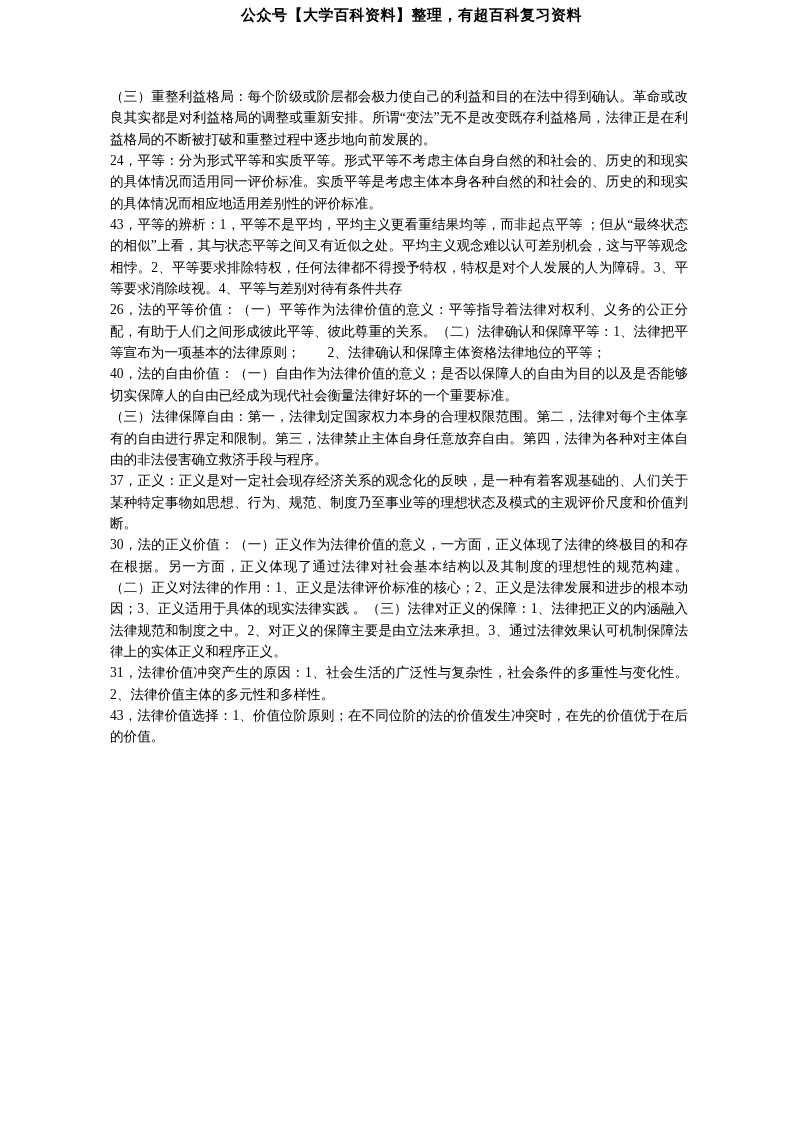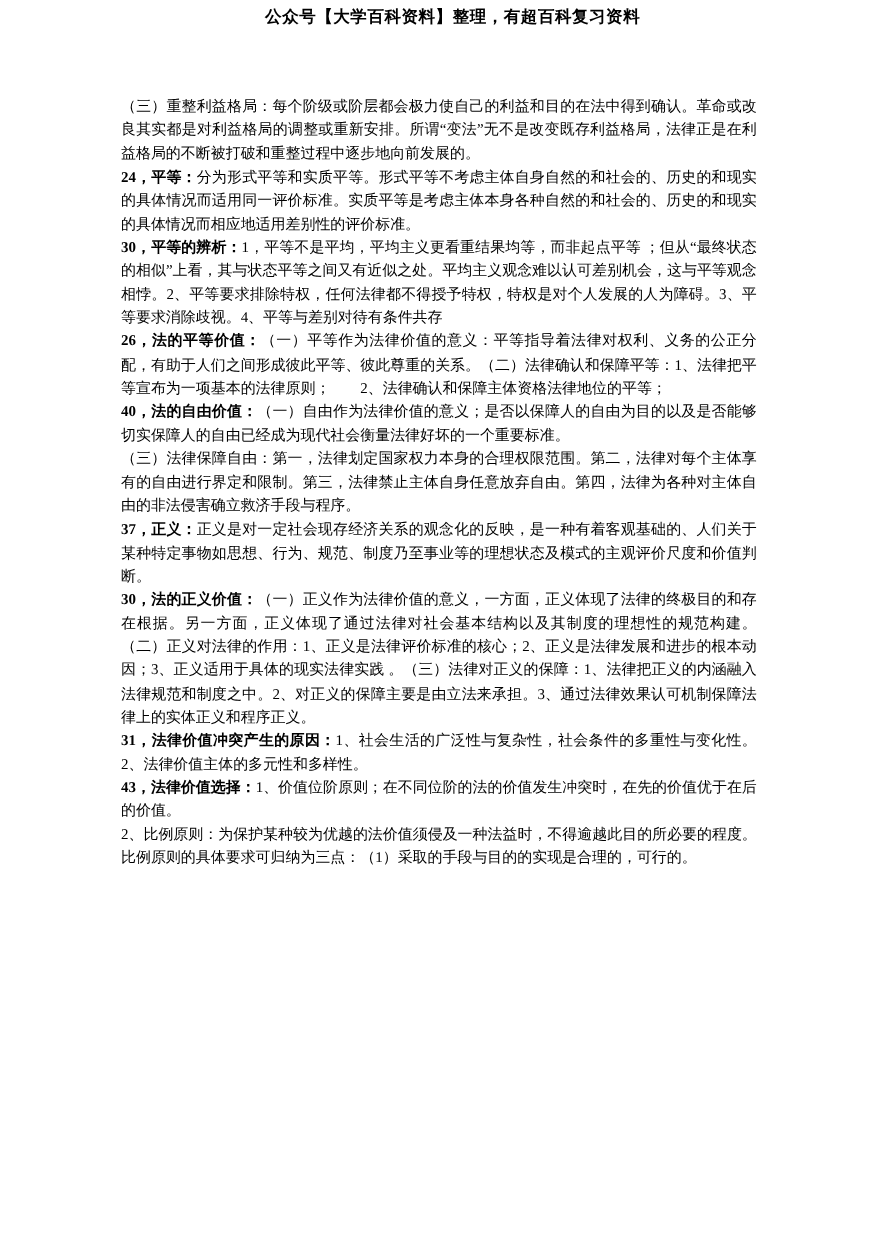--- a/index.html
+++ b/index.html
@@ -35,36 +35,35 @@
     font-size: 13.6px;
     line-height: 21.35px;
     text-align: justify;
     text-justify: inter-ideograph;
   }
   .para {
     margin: 0;
     padding: 0;
   }
   .bold {
-    font-weight: bold;
+    font-weight: normal;
   }
 </style>
 </head>
 <body>
 
 <div class="page">
   <div class="header">
     <span>公众号【大学百科资料】整理，有超百科复习资料</span>
   </div>
   <div class="doc-body" id="doc-body">
       <p class="para"><span class="">（三）重整利益格局：每个阶级或阶层都会极力使自己的利益和目的在法中得到确认。革命或改良其实都是对利益格局的调整或重新安排。所谓“变法”无不是改变既存利益格局，法律正是在利益格局的不断被打破和重整过程中逐步地向前发展的。</span></p>
       <p class="para"><span class="bold">24，平等：</span><span class="">分为形式平等和实质平等。形式平等不考虑主体自身自然的和社会的、历史的和现实的具体情况而适用同一评价标准。实质平等是考虑主体本身各种自然的和社会的、历史的和现实的具体情况而相应地适用差别性的评价标准。</span></p>
-      <p class="para"><span class="bold">30，平等的辨析：</span><span class="">1，平等不是平均，平均主义更看重结果均等，而非起点平等 ；但从“最终状态的相似”上看，其与状态平等之间又有近似之处。平均主义观念难以认可差别机会，这与平等观念相悖。2、平等要求排除特权，任何法律都不得授予特权，特权是对个人发展的人为障碍。3、平等要求消除歧视。4、平等与差别对待有条件共存</span></p>
+      <p class="para"><span class="bold">43，平等的辨析：</span><span class="">1，平等不是平均，平均主义更看重结果均等，而非起点平等 ；但从“最终状态的相似”上看，其与状态平等之间又有近似之处。平均主义观念难以认可差别机会，这与平等观念相悖。2、平等要求排除特权，任何法律都不得授予特权，特权是对个人发展的人为障碍。3、平等要求消除歧视。4、平等与差别对待有条件共存</span></p>
       <p class="para"><span class="bold">26，法的平等价值：</span><span class="">（一）平等作为法律价值的意义：平等指导着法律对权利、义务的公正分配，有助于人们之间形成彼此平等、彼此尊重的关系。（二）法律确认和保障平等：1、法律把平等宣布为一项基本的法律原则；　　2、法律确认和保障主体资格法律地位的平等；</span></p>
       <p class="para"><span class="bold">40，法的自由价值：</span><span class="">（一）自由作为法律价值的意义；是否以保障人的自由为目的以及是否能够切实保障人的自由已经成为现代社会衡量法律好坏的一个重要标准。</span></p>
       <p class="para"><span class="">（三）法律保障自由：第一，法律划定国家权力本身的合理权限范围。第二，法律对每个主体享有的自由进行界定和限制。第三，法律禁止主体自身任意放弃自由。第四，法律为各种对主体自由的非法侵害确立救济手段与程序。</span></p>
       <p class="para"><span class="bold">37，正义：</span><span class="">正义是对一定社会现存经济关系的观念化的反映，是一种有着客观基础的、人们关于某种特定事物如思想、行为、规范、制度乃至事业等的理想状态及模式的主观评价尺度和价值判断。</span></p>
       <p class="para"><span class="bold">30，法的正义价值：</span><span class="">（一）正义作为法律价值的意义，一方面，正义体现了法律的终极目的和存在根据。另一方面，正义体现了通过法律对社会基本结构以及其制度的理想性的规范构建。（二）正义对法律的作用：1、正义是法律评价标准的核心；2、正义是法律发展和进步的根本动因；3、正义适用于具体的现实法律实践 。（三）法律对正义的保障：1、法律把正义的内涵融入法律规范和制度之中。2、对正义的保障主要是由立法来承担。3、通过法律效果认可机制保障法律上的实体正义和程序正义。</span></p>
       <p class="para"><span class="bold">31，法律价值冲突产生的原因：</span><span class="">1、社会生活的广泛性与复杂性，社会条件的多重性与变化性。2、法律价值主体的多元性和多样性。</span></p>
       <p class="para"><span class="bold">43，法律价值选择：</span><span class="">1、价值位阶原则；在不同位阶的法的价值发生冲突时，在先的价值优于在后的价值。</span></p>
-      <p class="para"><span class="">2、比例原则：为保护某种较为优越的法价值须侵及一种法益时，不得逾越此目的所必要的程度。比例原则的具体要求可归纳为三点：（1）采取的手段与目的的实现是合理的，可行的。</span></p>
     </div>
 </div>
 
 </body></html>

